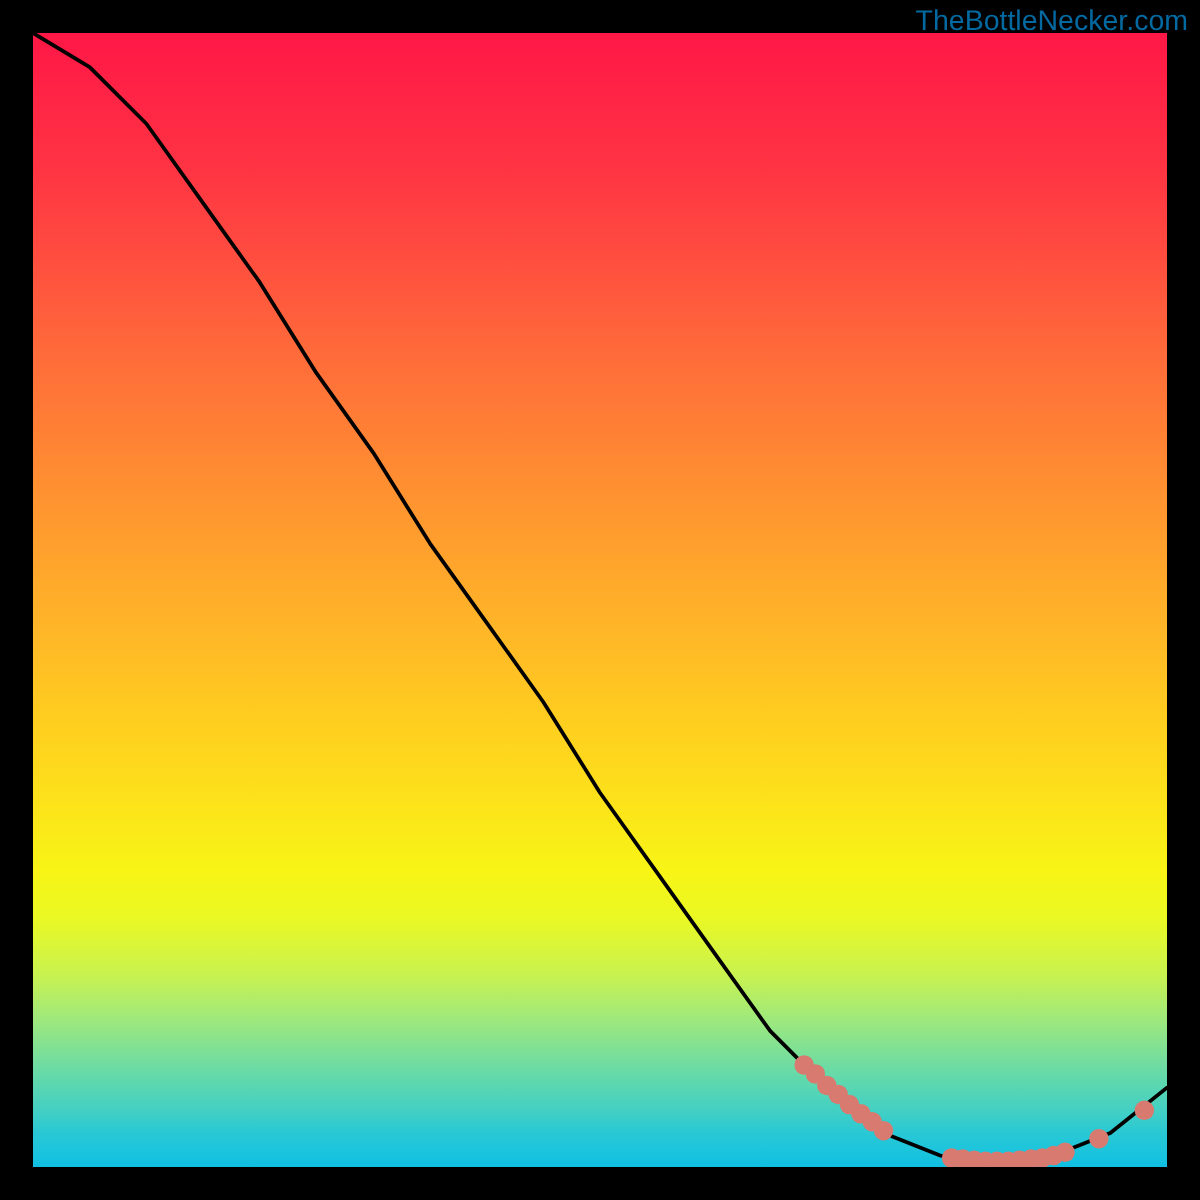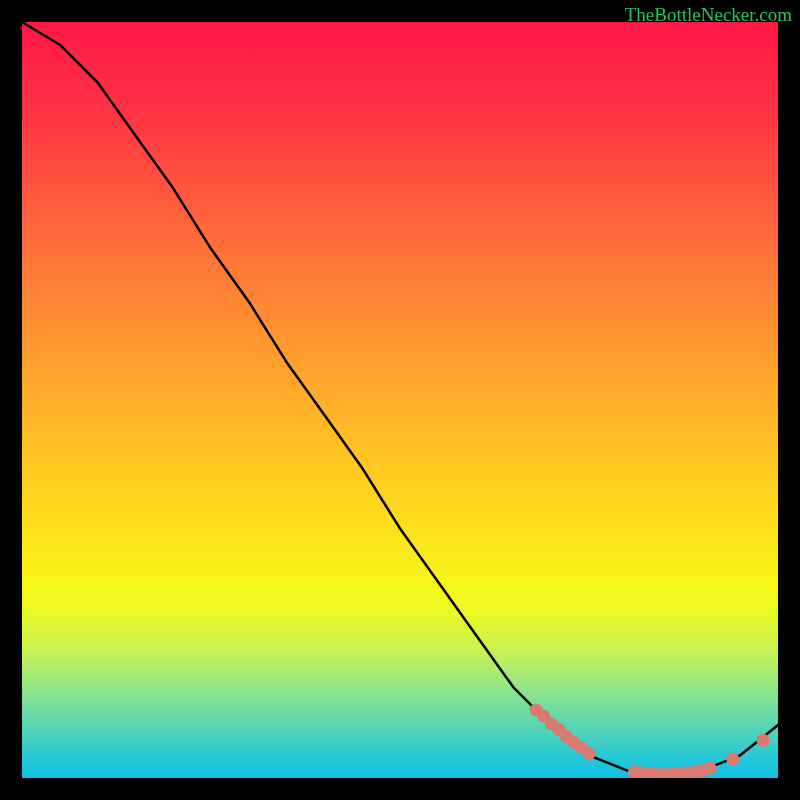--- a/index.html
+++ b/index.html
@@ -53,23 +53,23 @@
       position: absolute;
       top: 0;
       left: 0;
       width: 100%;
       height: 100%;
     }
     .watermark {
       position: absolute;
       top: 4px;
       right: 8px;
-      color: #22c55e;
+      color: #0369a1;
       font-size: 19px;
-      font-family: Liberation Serif, serif;
+      font-family: Liberation Sans, sans-serif;
       z-index: 10;
     }
   </style>
 </head>
 <body>
 
 <div class="watermark">TheBottleNecker.com</div>
 
 <div class="plot-area">
   <div class="gradient-bg"></div>

